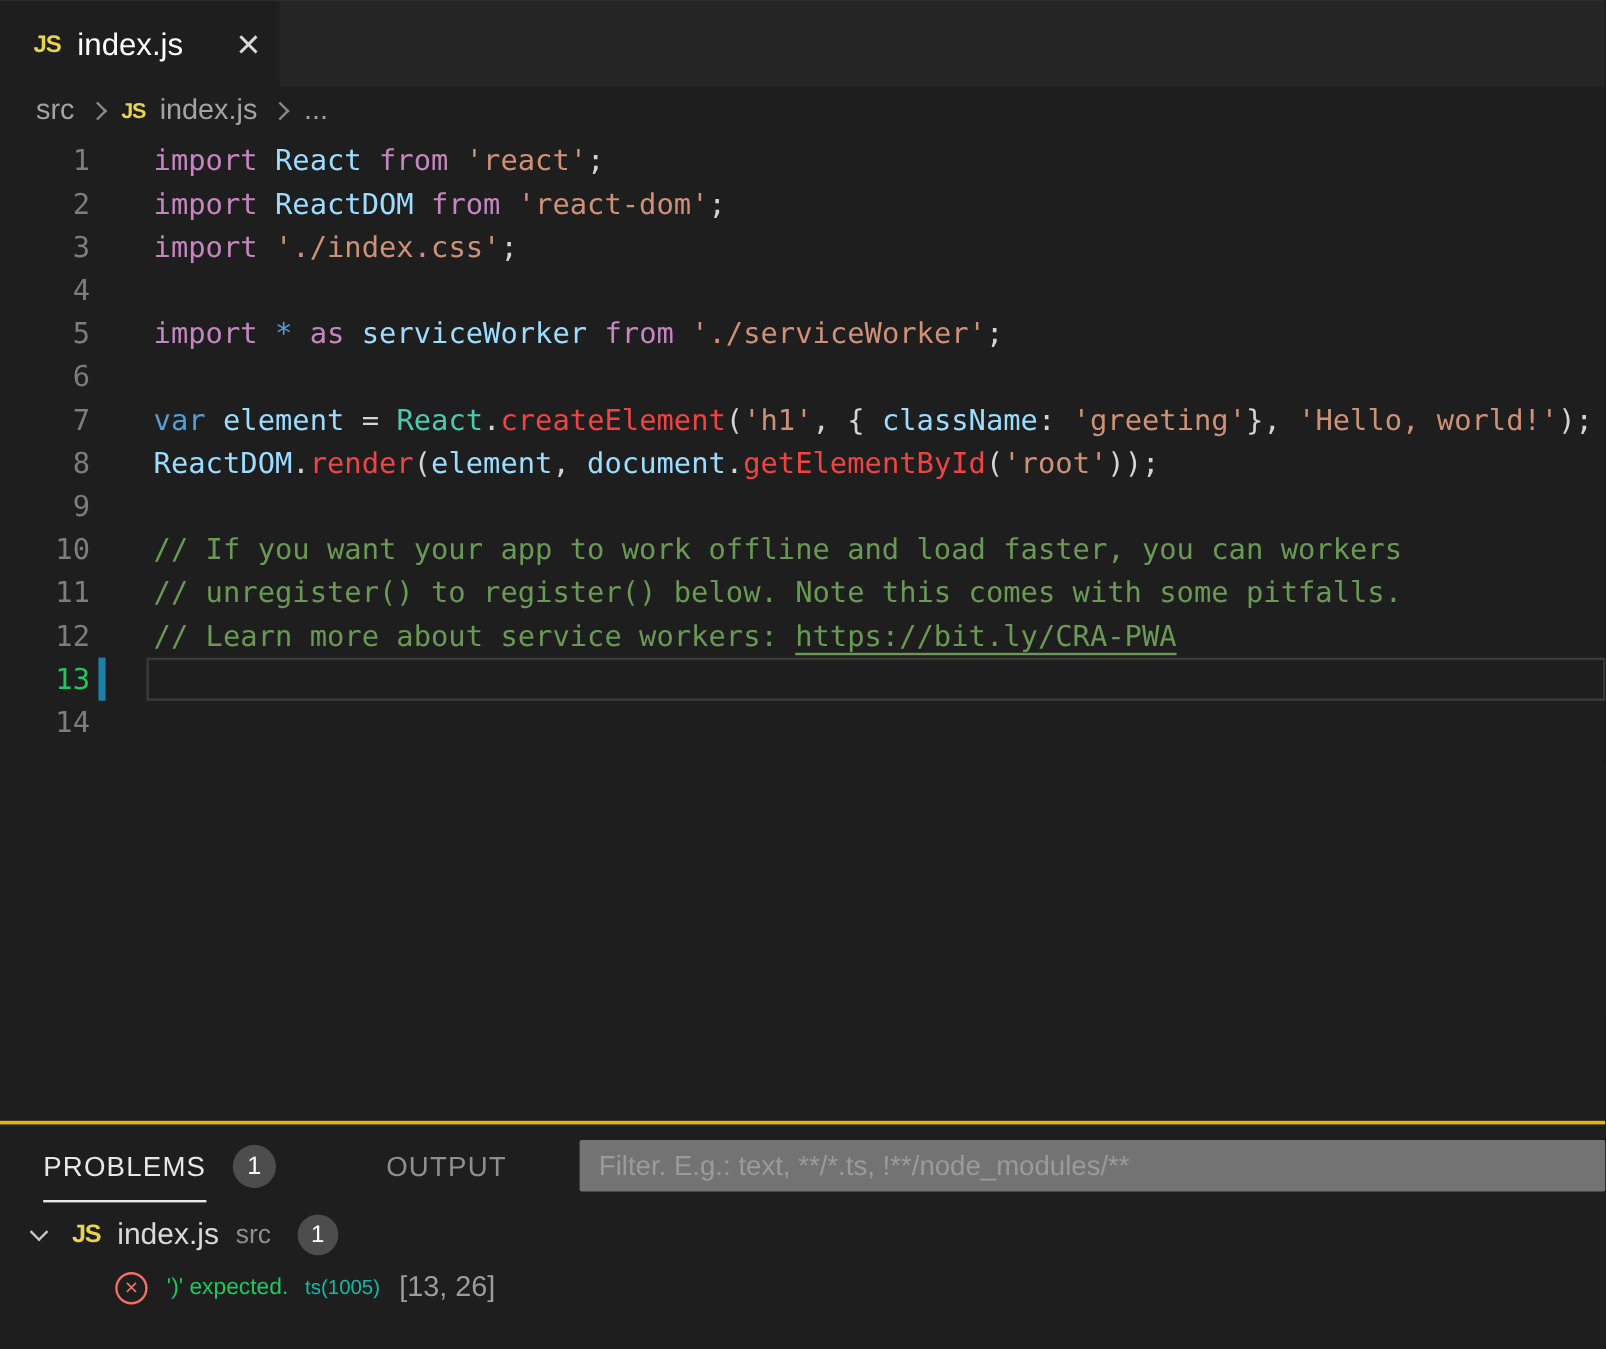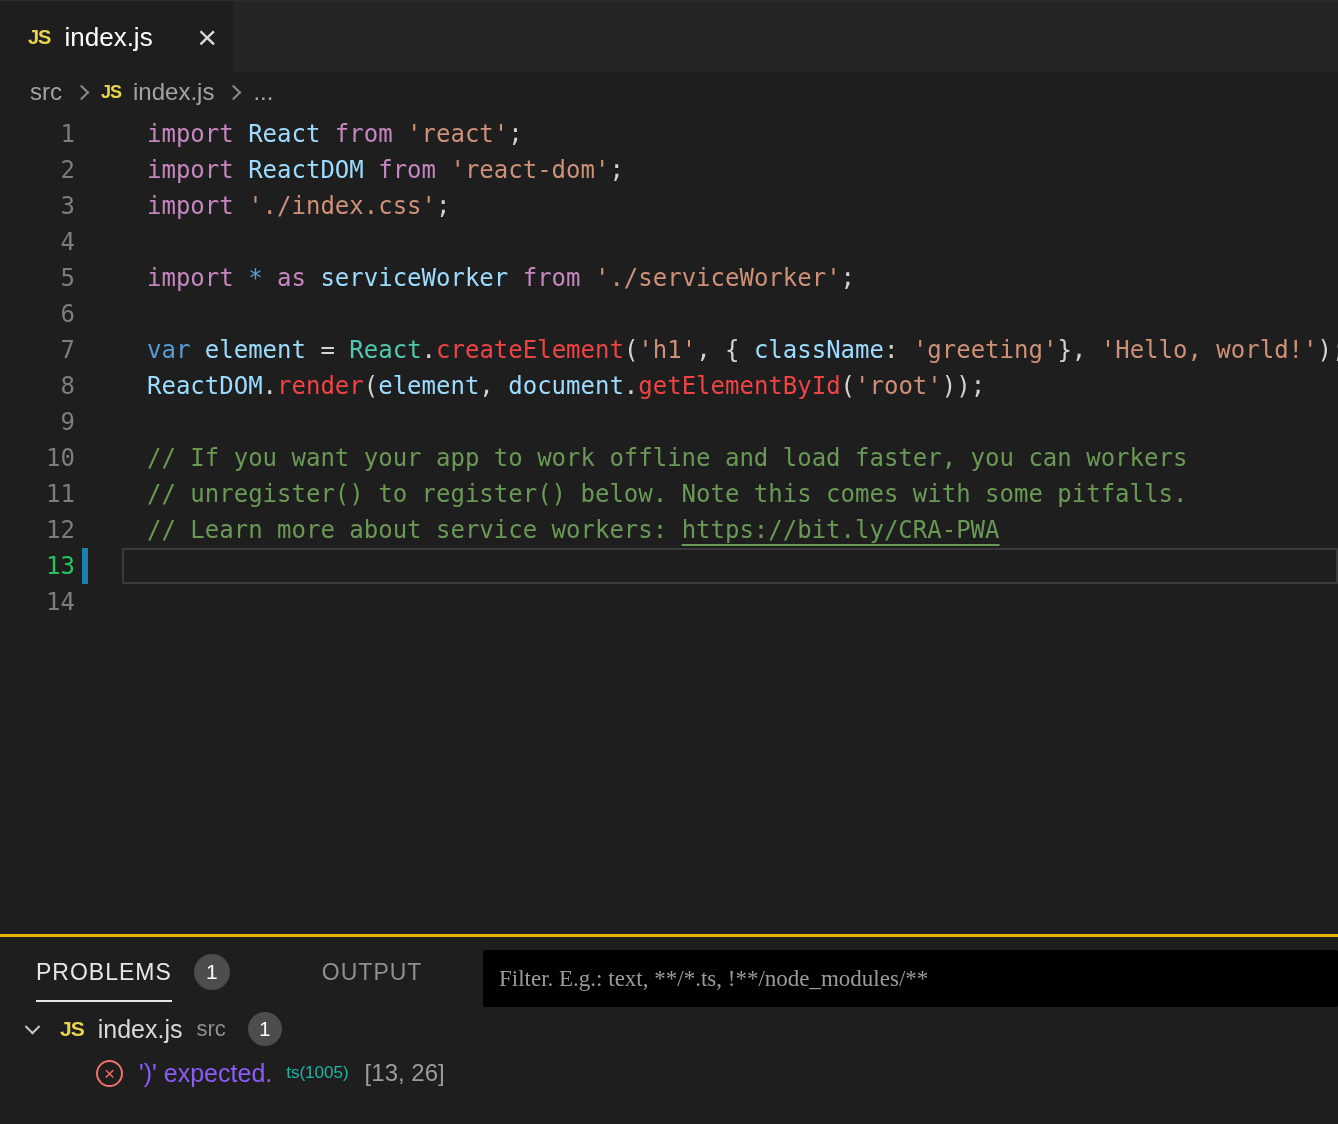--- a/index.html
+++ b/index.html
@@ -26,21 +26,21 @@
   .crumb { cursor:pointer; }
   .crumb-icon { margin-right:12px; }
   
   .editor { position:relative; padding-top:4px; }
   .code-line {
     position:relative; height:36px; display:flex; align-items:center;
     font-family:"DejaVu Sans Mono", monospace; font-size:24px; line-height:36px; white-space:pre;
   }
   .lnum { flex:none; width:75px; text-align:right; color:#7d7d7d; }
   .code-line.current .lnum { color:#22c55e; }
-  .ctext { margin-left:72px; }
+  .ctext { margin-left:53px; }
   .dim { opacity:.5; }
   .tok.kw  { color:#c586c0; }
   .tok.kb  { color:#569cd6; }
   .tok.id  { color:#9cdcfe; }
   .tok.cls { color:#4ec9b0; }
   .tok.fn  { color:#ef4444; }
   .tok.str { color:#ce9178; }
   .tok.pt  { color:#d4d4d4; }
   .tok.cm  { color:#6a9955; }
   .tok.lnk { color:#6a9955; text-decoration:underline; text-underline-offset:6px; cursor:pointer; }
@@ -55,37 +55,37 @@
   .panel { position:absolute; left:0; right:0; top:934px; bottom:0; background:#1e1e1e; border-top:3px solid #eab308; }
   .panel-header { position:relative; height:70px; display:flex; align-items:center; padding-left:36px; }
   .ptab { display:flex; align-items:center; cursor:pointer; }
   .ptab-label { position:relative; color:#e7e7e7; font-size:23px; letter-spacing:1px; }
   .ptab-label::after { content:""; position:absolute; left:0; right:0; bottom:-16px; height:2px; background:#e7e7e7; }
   .badge { width:36px; height:36px; border-radius:50%; background:#4d4d4d; color:#ffffff; font-size:21px;
     display:flex; align-items:center; justify-content:center; margin-left:22px; flex:none; }
   .ptab-output { color:#8f8f8f; font-size:23px; letter-spacing:1px; margin-left:92px; cursor:pointer; }
   .dots { color:#bbbbbb; font-size:30px; letter-spacing:4px; margin-left:58px; cursor:pointer; line-height:20px; }
   .filter-input {
-    position:absolute; left:483px; right:0; top:13px; height:57px;
-    background:#000000; border:none; border-radius:2px; outline:none;
-    color:#cfcfcf; font-size:23px; padding:0 16px; font-family:Liberation Serif, serif;
+    position:absolute; left:483px; right:0; top:13px; height:43px;
+    background:#737373; border:none; border-radius:2px; outline:none;
+    color:#cfcfcf; font-size:23px; padding:0 16px; font-family:Liberation Sans, sans-serif;
   }
   .filter-input::placeholder { color:#9b9b9b; opacity:1; }
   .tree-row { display:flex; align-items:center; height:44px; cursor:pointer; }
   .row-file { padding-left:27px; }
   .row-problem { padding-left:96px; }
   .chev-down { width:11px; height:11px; border-right:2px solid #c8c8c8; border-bottom:2px solid #c8c8c8;
     transform:rotate(45deg) translate(-2px,-2px); display:inline-block; margin-right:22px; }
   .tree-js { font-size:21px; margin-right:14px; }
   .file-name { color:#d9d9d9; font-size:25px; }
   .file-path { color:#8f8f8f; font-size:22px; margin-left:14px; }
   .row-file .badge { width:34px; height:34px; font-size:20px; }
   .err-icon { width:27px; height:27px; border-radius:50%; border:2px solid #f47067; color:#f47067;
     display:flex; align-items:center; justify-content:center; font-size:19px; line-height:19px; flex:none; }
-  .err-msg { color:#8b5cf6; font-size:25px; margin-left:16px; }
+  .err-msg { color:#22c55e; font-size:19px; margin-left:16px; }
   .err-src { color:#14b8a6; font-size:17px; margin-left:14px; }
   .err-pos { color:#9c9c9c; font-size:24px; margin-left:16px; }
 </style>
 </head>
 <body>
 
 <div id="app">
 
   <div class="tabbar">
     <div class="tab">

